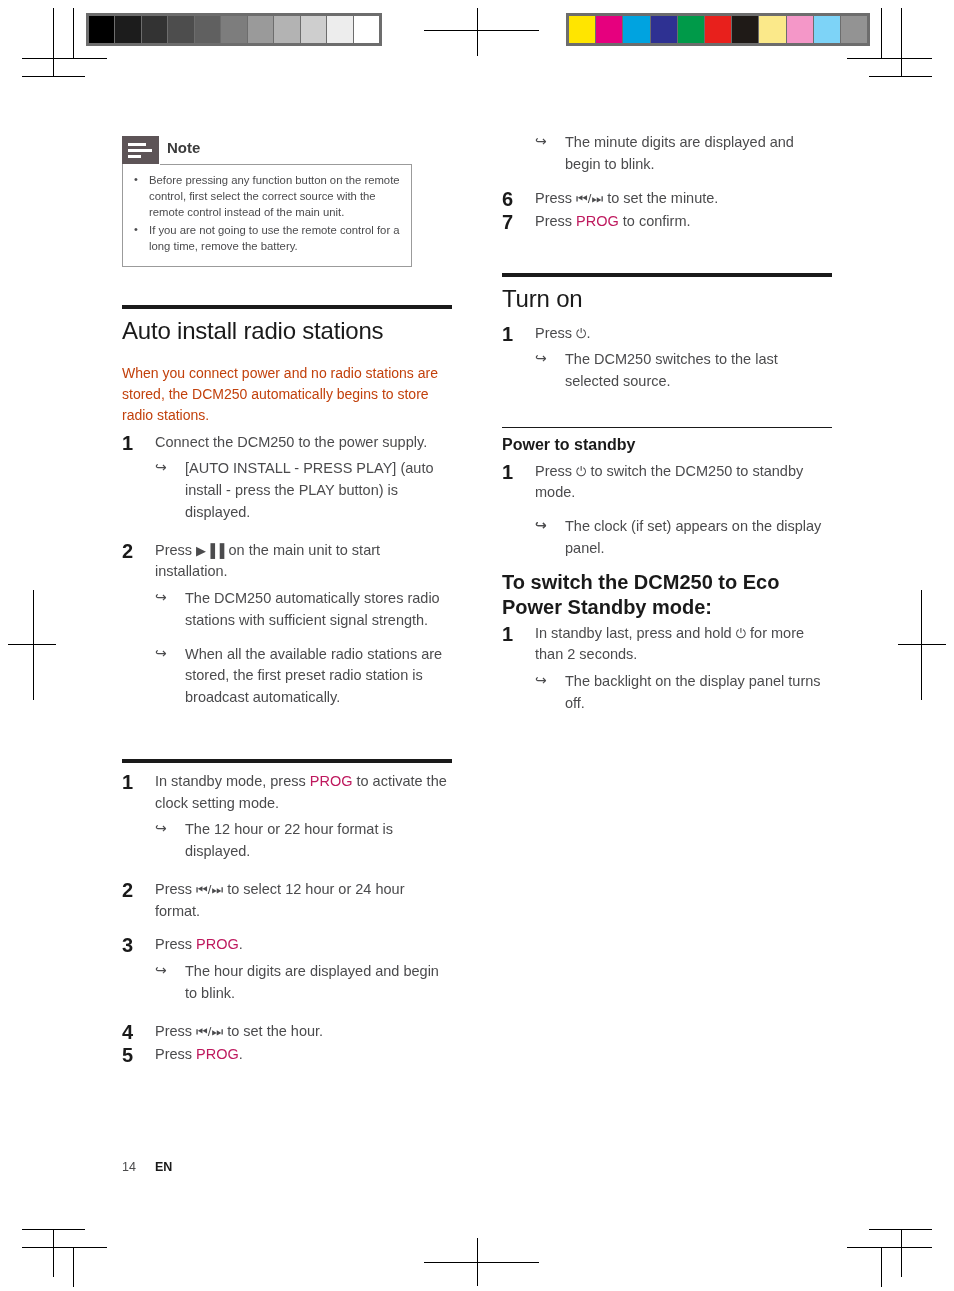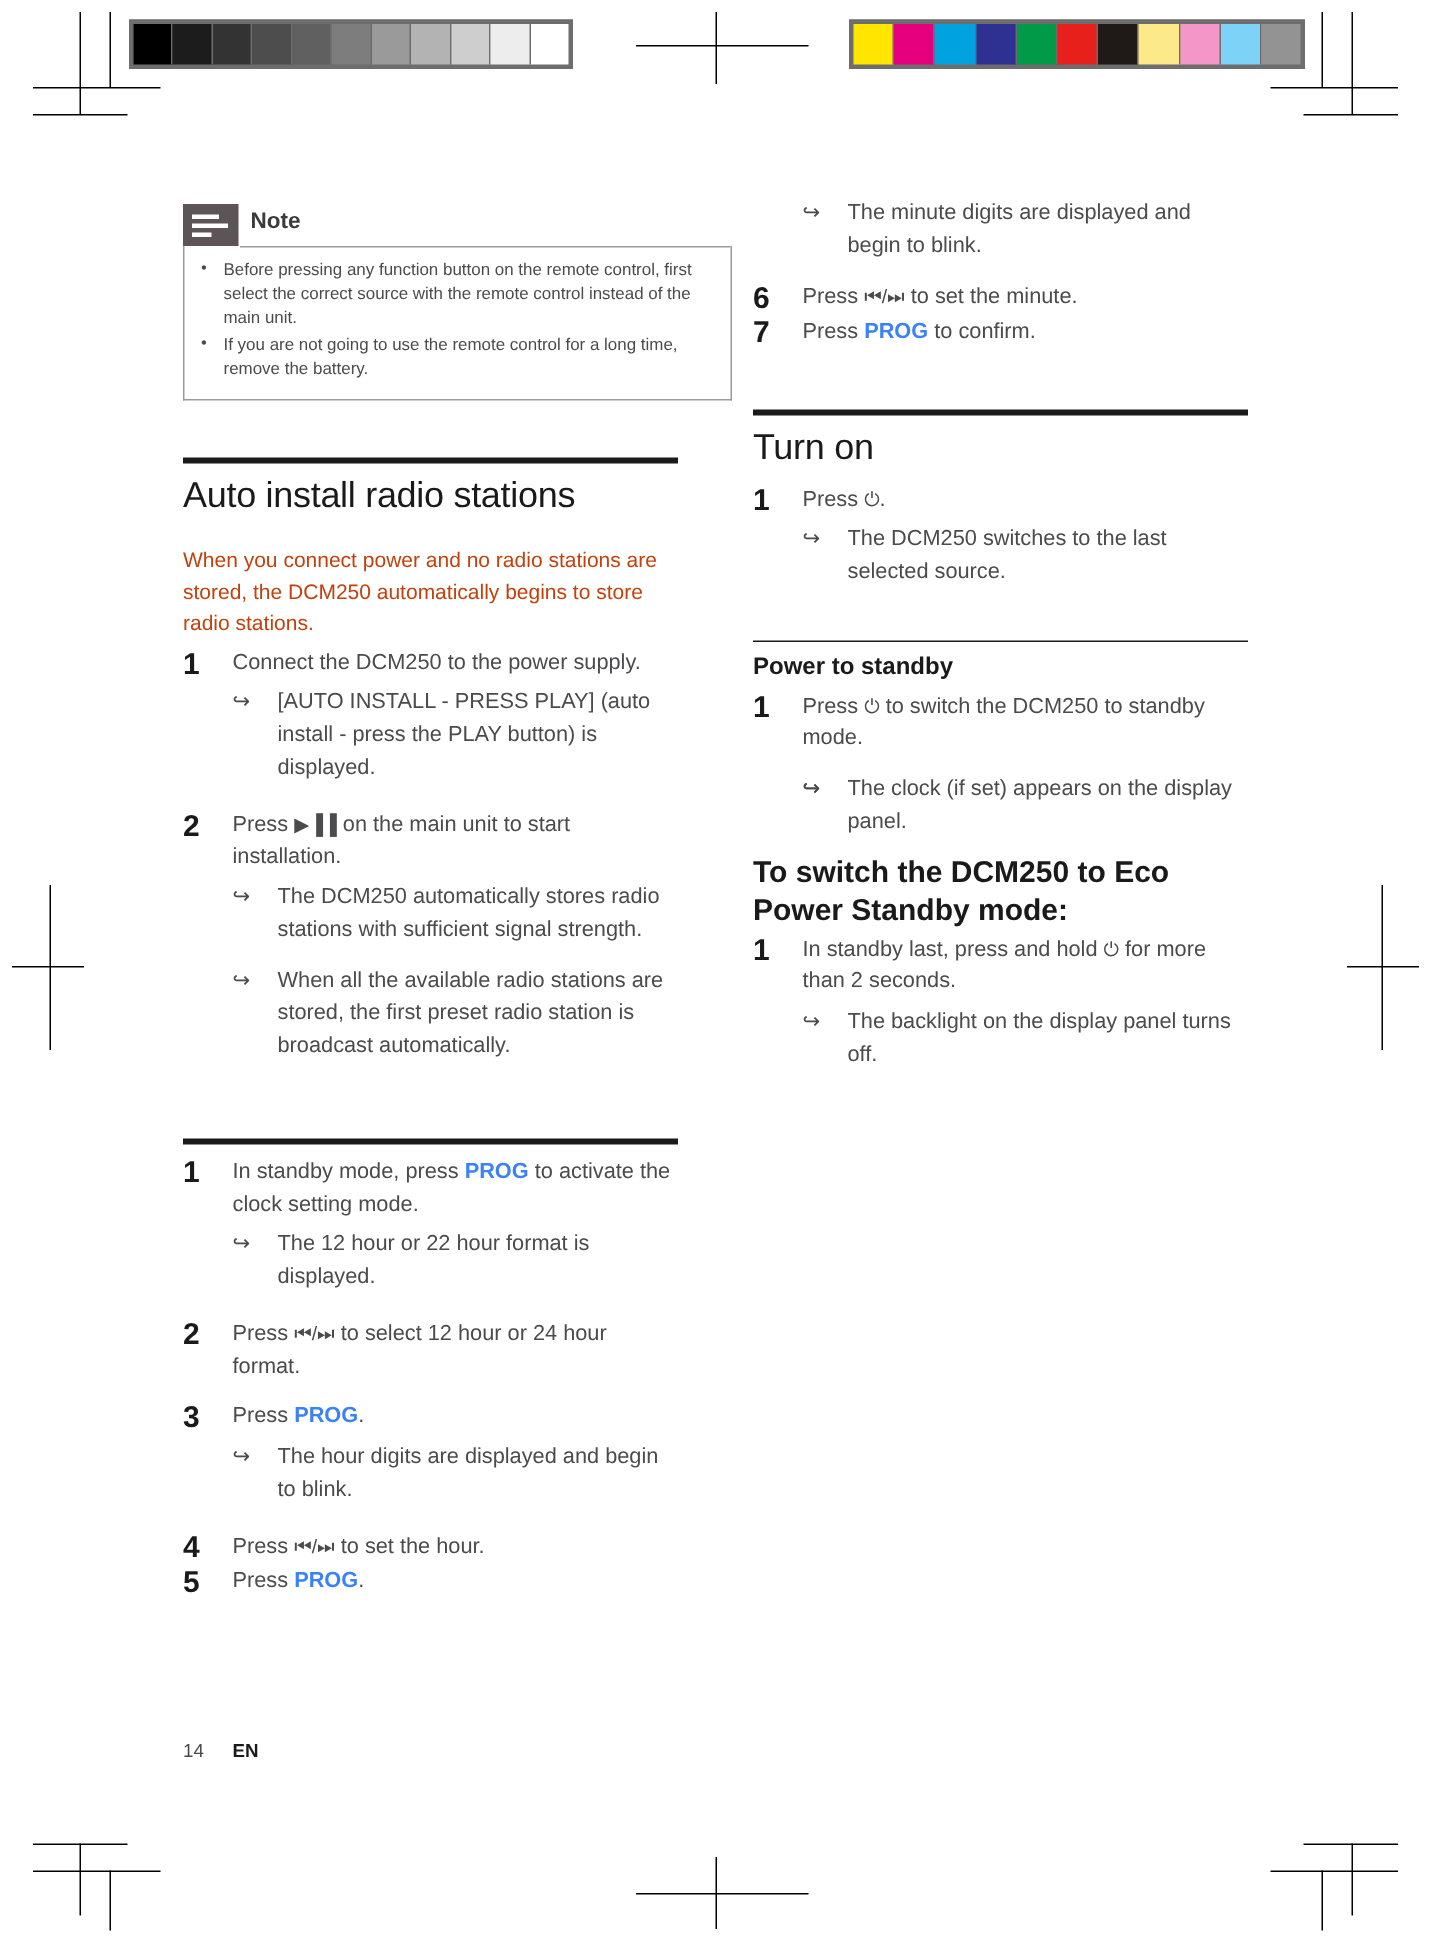--- a/index.html
+++ b/index.html
@@ -114,25 +114,25 @@
     line-height: 1.5;
     color: #4b4b4d;
   }
   .result > .arw {
     position: absolute;
     left: 0; top: -1px;
     font-size: 14px;
     color: #4b4b4d;
   }
 
-  b, strong { font-weight: 700; color: #3b82f6; }
+  b, strong { font-weight: 400; color: #be185d; }
   .sym { font-size: 13px; letter-spacing: 0; }
 
   
-  .notebox { position: absolute; left: 122px; top: 136px; width: 366px; }
+  .notebox { position: absolute; left: 122px; top: 136px; width: 290px; }
   .note-tab {
     width: 37px; height: 28px;
     background: #5d5457;
     display: flex;
     flex-direction: column;
     justify-content: center;
     align-items: flex-start;
     padding-left: 6px;
     box-sizing: border-box;
     position: relative;

